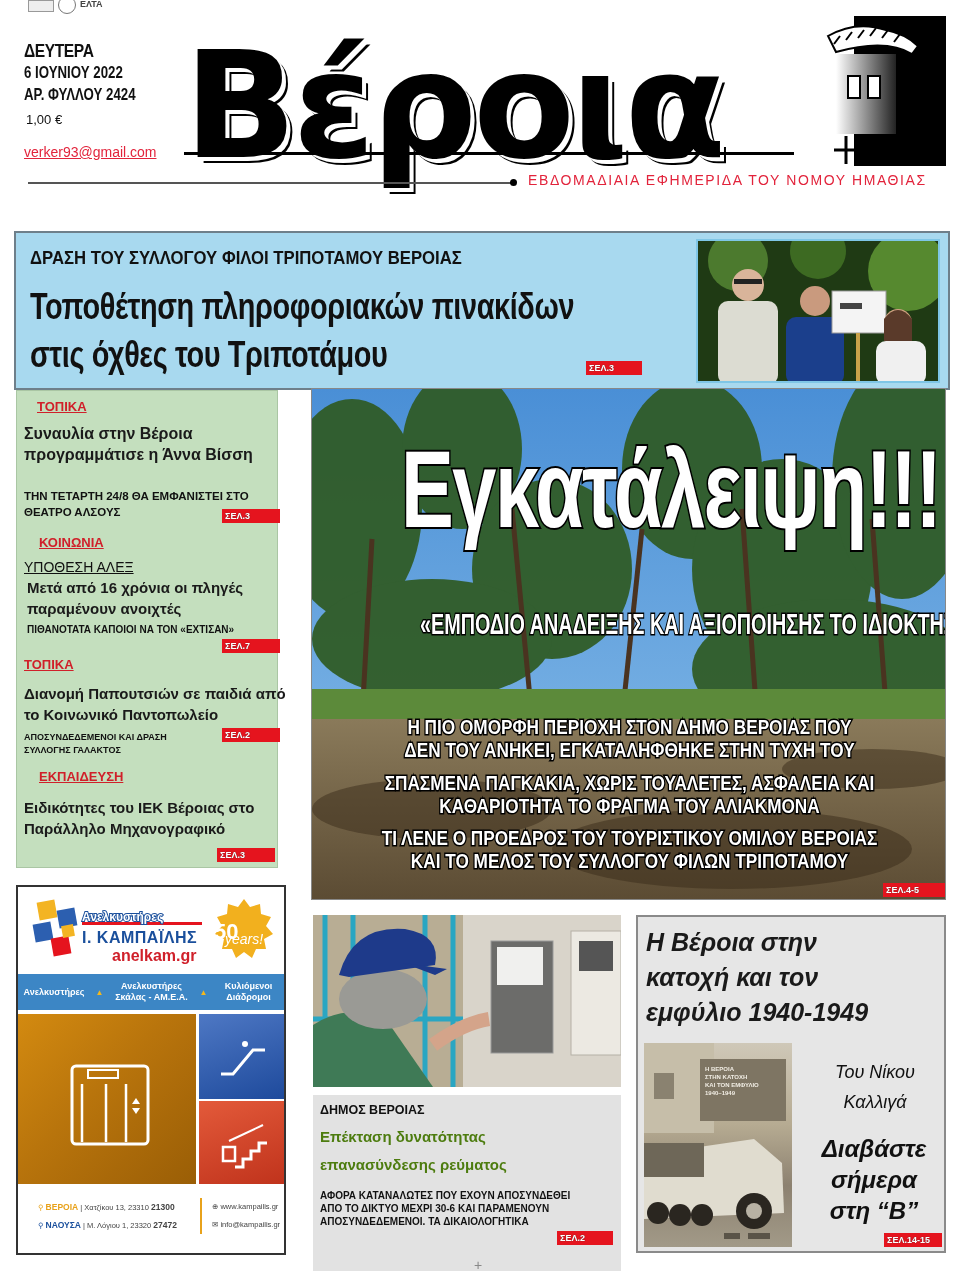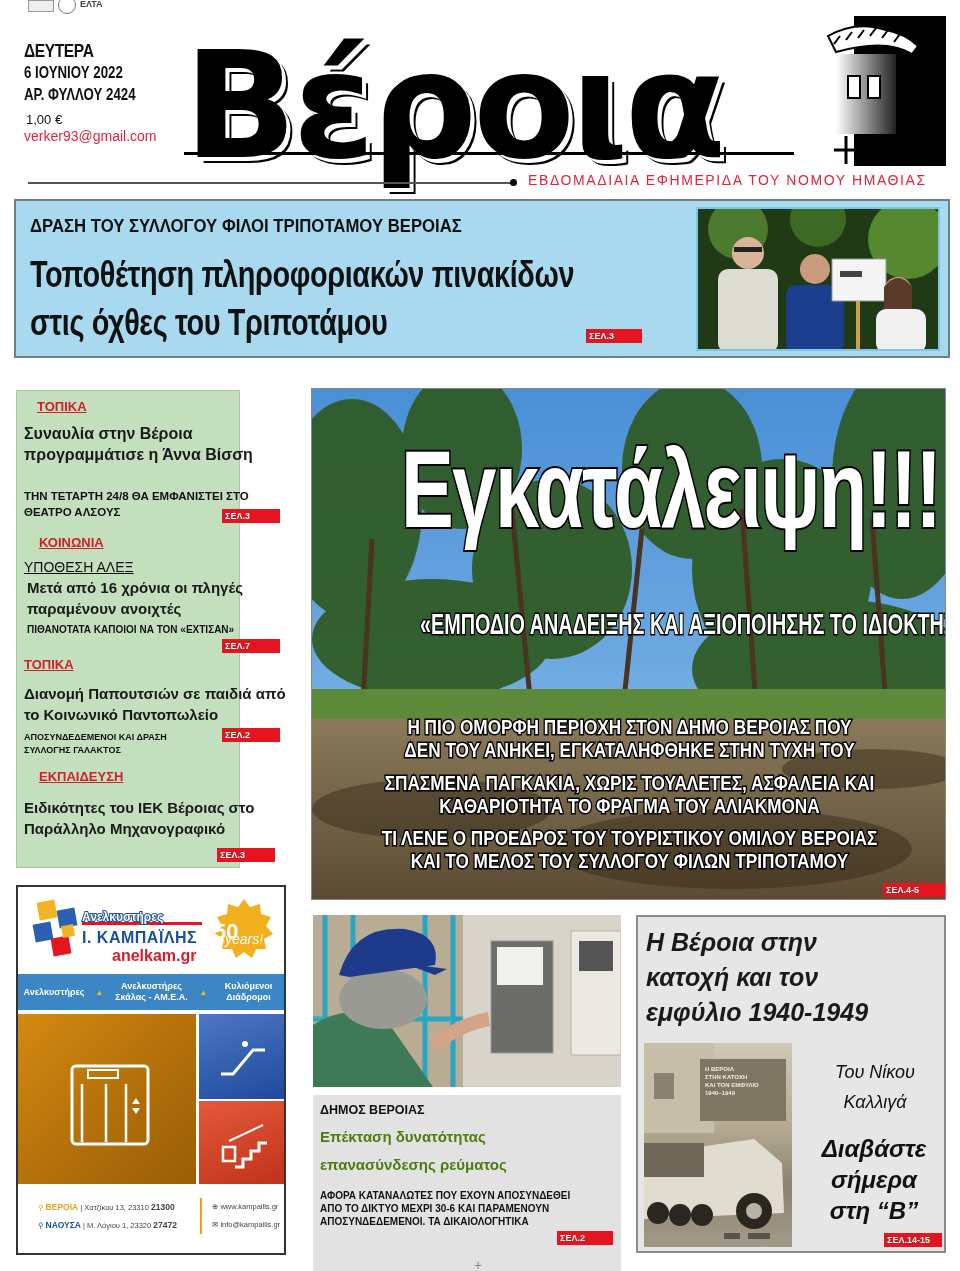--- a/index.html
+++ b/index.html
@@ -11,42 +11,42 @@
   
   .top-logos { left: 28px; top: 0; width: 100px; height: 14px; }
   .top-logos .box { position: absolute; top: 0; height: 12px; border: 1px solid #999; background: #eee; }
   .top-logos .circ { position: absolute; left: 30px; top: -4px; width: 18px; height: 18px; border-radius: 50%; border: 1px solid #777; }
   .top-logos .ert { position: absolute; left: 52px; top: -1px; font-size: 9px; font-weight: bold; color: #444; }
 
   .issue { left: 24px; top: 40px; width: 160px; }
   .issue .day { font-family: "Liberation Sans Narrow", "Liberation Sans", sans-serif; font-size: 19px; font-weight: bold; letter-spacing: -0.5px; line-height: 22px; transform: scaleX(0.82); transform-origin: left; white-space: nowrap; }
   .issue .date, .issue .sheet { font-size: 17px; font-weight: bold; line-height: 22px; transform: scaleX(0.78); transform-origin: left; white-space: nowrap; }
   .issue .price { font-size: 13px; margin-top: 6px; margin-left: 2px; }
-  .issue .email { font-size: 14px; color: #e2233b; margin-top: 1px; }
+  .issue .email { font-size: 14px; color: #e2233b; margin-top: 17px; text-decoration: underline; }
 
   .logo { left: 184px; top: 26px; width: 620px; height: 130px; }
   .logo .word { position: absolute; left: 0; top: -26px; font-family: "DejaVu Sans", sans-serif; font-weight: bold; font-size: 148px; letter-spacing: -4px; color: #000; text-shadow: 4px 4px 0 #fff, 6px 6px 0 #000; line-height: 150px; margin-top: 31px; }
   .logo .rule { position: absolute; left: 0; top: 126px; width: 610px; height: 3px; background: #000; }
 
   .house { left: 826px; top: 16px; width: 120px; height: 150px; }
 
   .tagline-rule { left: 28px; top: 182px; width: 486px; height: 2px; background: #555; }
   .tagline-dot { left: 510px; top: 179px; width: 7px; height: 7px; border-radius: 50%; background: #000; }
   .tagline { left: 528px; top: 172px; font-size: 14px; letter-spacing: 1.6px; color: #e2233b; white-space: nowrap; }
 
   
-  .banner { left: 14px; top: 199px; width: 936px; height: 159px; background: #a8d9ef; border: 2px solid #6e7f8a; }
+  .banner { left: 14px; top: 231px; width: 936px; height: 159px; background: #a8d9ef; border: 2px solid #6e7f8a; }
   .banner .kicker { position: absolute; left: 14px; top: 14px; font-size: 19px; font-weight: bold; transform: scaleX(0.88); transform-origin: left; white-space: nowrap; }
   .banner .title { position: absolute; left: 14px; top: 50px; font-size: 37px; font-weight: bold; line-height: 48px; transform: scaleX(0.78); transform-origin: left; white-space: nowrap; letter-spacing: -0.5px; }
   .banner .photo { position: absolute; left: 680px; top: 6px; width: 244px; height: 144px; border: 2px solid #7fc6e6; overflow: hidden; background: #1d3b12; }
 
   .page-tag { position: absolute; height: 14px; background: #e5141e; color: #fff; font-size: 9px; font-weight: bold; line-height: 14px; padding-left: 3px; white-space: nowrap; text-shadow: 0 0 1px #333; }
 
   
-  .left-col { left: 16px; top: 390px; width: 224px; height: 478px; background: #c4dfbe; border: 1px solid #aac6a4; }
+  .left-col { left: 16px; top: 390px; width: 262px; height: 478px; background: #c4dfbe; border: 1px solid #aac6a4; }
   .left-col .sec { position: absolute; font-size: 13px; font-weight: bold; color: #d0202a; text-decoration: underline; }
   .left-col .sub { position: absolute; font-size: 14px; font-weight: normal; text-decoration: underline; }
   .left-col .head { position: absolute; font-size: 16px; line-height: 21px; font-weight: bold; color: #1a1a1a; }
   .left-col .small { position: absolute; font-size: 11.5px; font-weight: bold; line-height: 16px; }
   .left-col .tiny { position: absolute; font-size: 9.5px; font-weight: bold; line-height: 13px; }
 
   
   .hero { left: 311px; top: 388px; width: 635px; height: 512px; overflow: hidden; border: 1px solid #888; }
   .hero .bg { position: absolute; inset: 0; }
   .hero .big { position: absolute; left: 0; top: 36px; width: 635px; text-align: center; font-weight: bold; font-size: 110px; color: #fff; letter-spacing: -2px; transform: scaleX(0.72); transform-origin: center; white-space: nowrap; -webkit-text-stroke: 4px #000; paint-order: stroke fill; }

